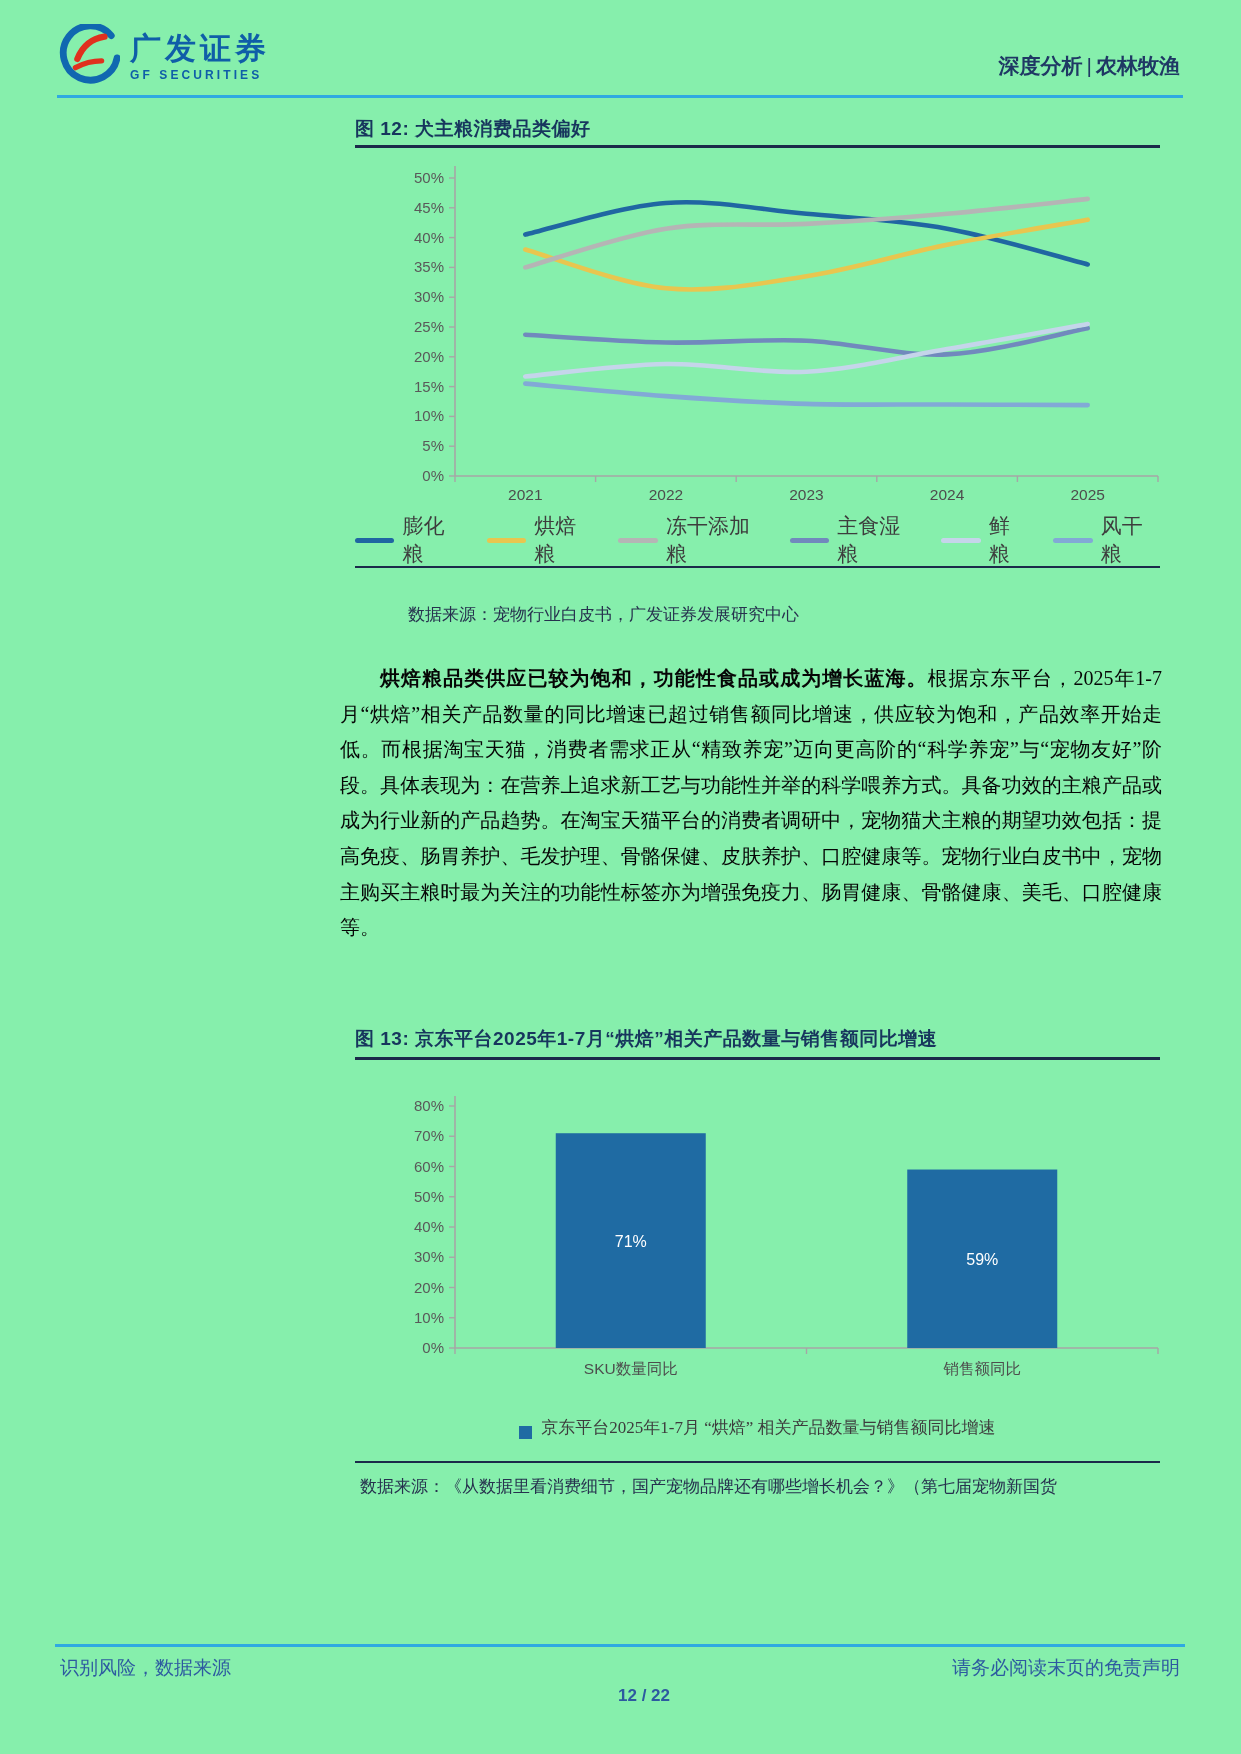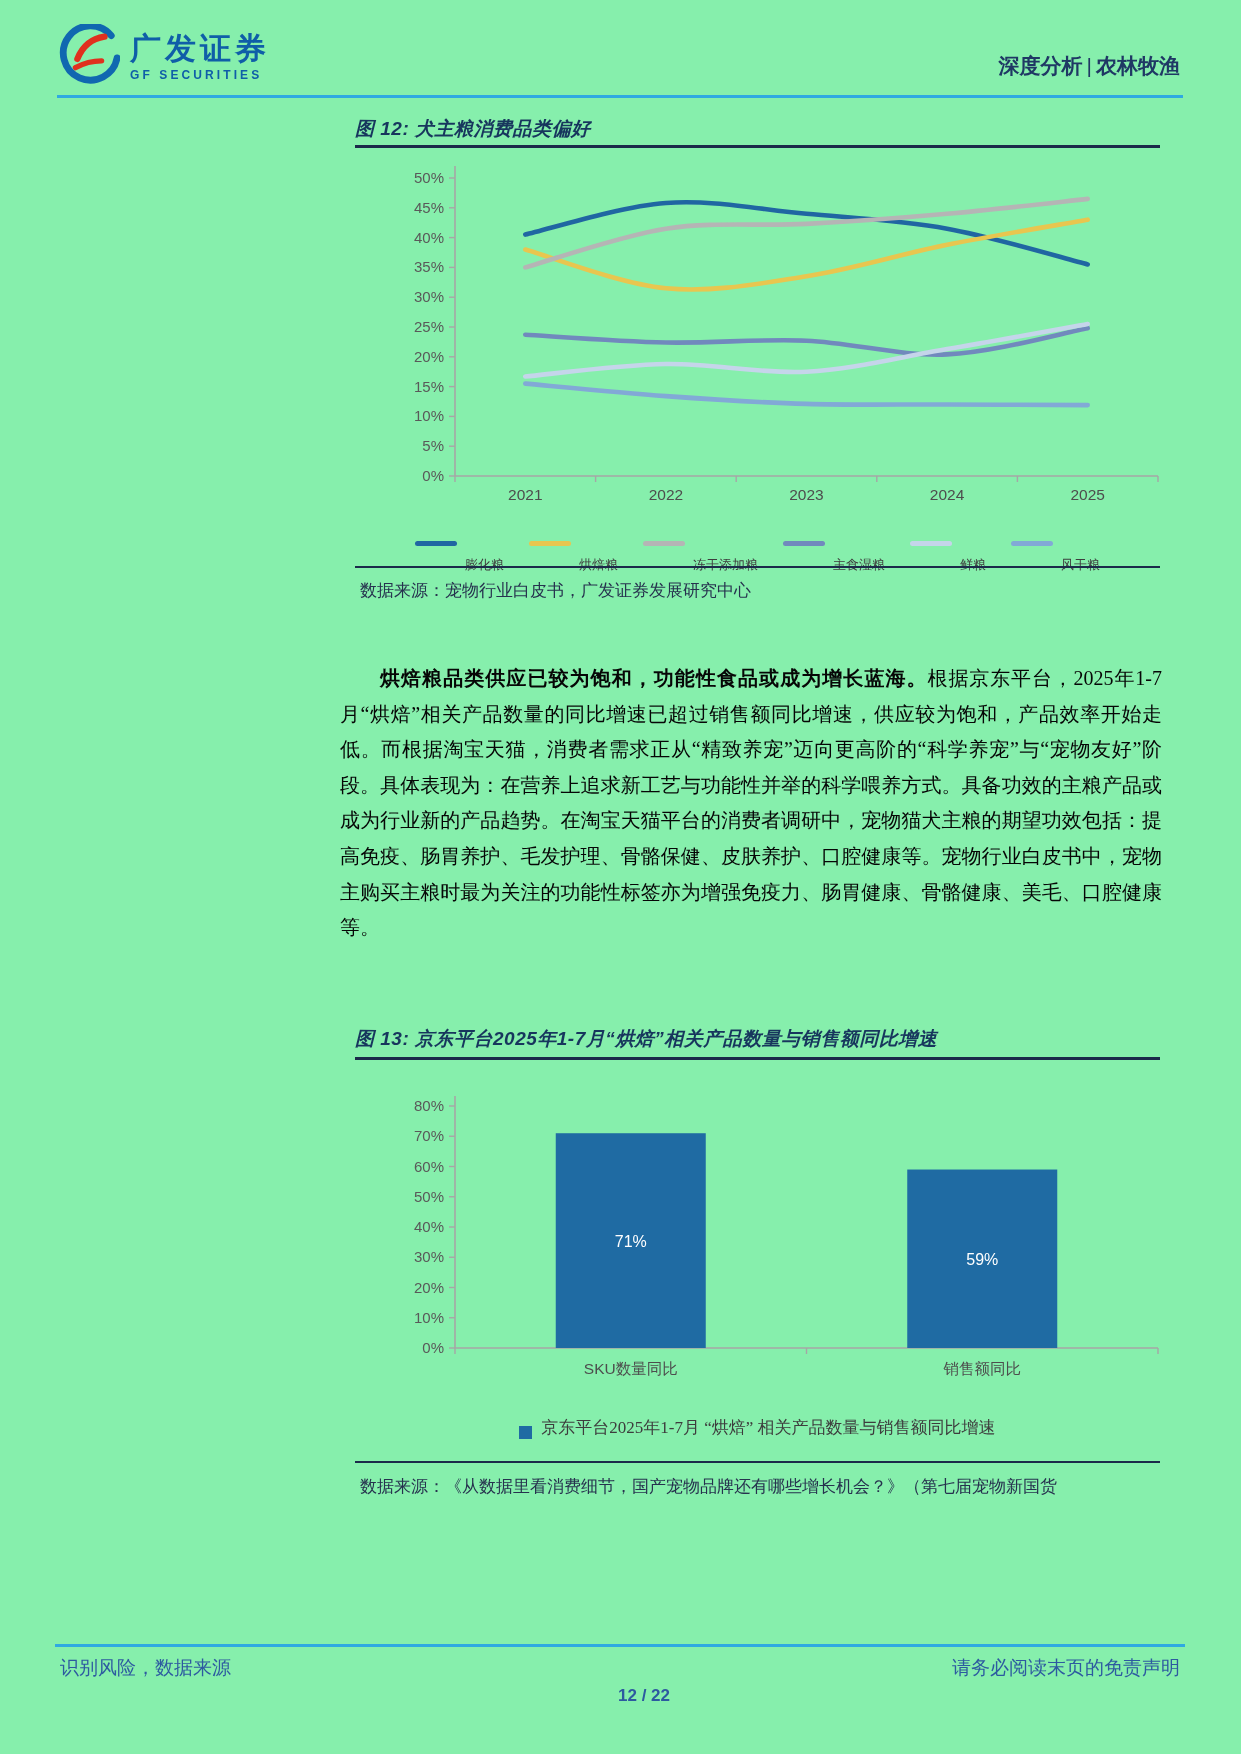--- a/index.html
+++ b/index.html
@@ -10,35 +10,35 @@
   .hdr-logo{position:absolute;left:58px;top:24px;display:flex;align-items:center;gap:10px;}
   .hdr-logo-text{display:flex;flex-direction:column;line-height:1;}
   .brand-cn{font-size:31px;font-weight:bold;color:#0f5ea8;letter-spacing:4px;}
   .brand-en{font-size:12px;font-weight:bold;color:#0f5ea8;letter-spacing:3.1px;margin-top:5px;}
   .hdr-right{position:absolute;right:61px;top:52px;font-size:21px;font-weight:bold;color:#1f3864;}
   .hdr-right .sep{font-weight:normal;padding:0 4px;color:#1f3864;}
   .hdr-rule{position:absolute;left:57px;right:58px;top:95px;height:3px;background:#2fa9e1;}
 
   
   .fig-caption{position:absolute;left:355px;width:805px;font-size:19px;font-weight:bold;
-               color:#17365d;letter-spacing:.5px;font-style:italic;}
+               color:#17365d;letter-spacing:.5px;}
   .rule-dark{position:absolute;left:355px;width:805px;background:#1b2a4a;}
   .fig-source{position:absolute;left:360px;width:800px;font-family:"Liberation Serif",serif;
               font-size:17px;color:#26324e;line-height:33px;}
 
   .chart-svg{position:absolute;left:375px;width:790px;}
   .axis-label{font-size:15px;fill:#595959;font-family:"Liberation Sans",sans-serif;}
   .cat-label{font-size:15.5px;fill:#4d4d4d;font-family:"Liberation Sans",sans-serif;}
   .bar-value{font-size:16px;fill:#ffffff;font-family:"Liberation Sans",sans-serif;}
 
   .legend-row{position:absolute;left:355px;width:805px;display:flex;justify-content:center;
               align-items:center;gap:25px;}
   .legend-item{display:flex;align-items:center;gap:8px;}
   .legend-swatch{width:42px;height:5px;border-radius:3px;}
-  .legend-label{font-family:"Liberation Serif",serif;font-size:13px;color:#3d3d3d;margin-top:44px;}
+  .legend-label{font-family:"Liberation Serif",serif;font-size:21px;color:#3d3d3d;}
   .legend13{position:absolute;left:355px;width:805px;display:flex;justify-content:center;
             align-items:center;gap:9px;}
   .legend13 .sq{width:13px;height:13px;background:#1f6ba3;flex:0 0 auto;}
   .legend13 .txt{font-family:"Liberation Serif",serif;font-size:17px;color:#3d3d3d;}
 
   
   .body-para{position:absolute;left:340px;top:661px;width:822px;font-family:"Liberation Serif",serif;
              font-size:20px;line-height:35.6px;color:#060606;text-align:justify;text-indent:2em;}
   .body-para b{letter-spacing:.2px;}
 
@@ -142,21 +142,21 @@
         <span class="legend-swatch" style="background: rgb(197, 213, 234);"></span>
         <span class="legend-label">鲜粮</span>
       </span>
       <span class="legend-item">
         <span class="legend-swatch" style="background: rgb(130, 169, 214);"></span>
         <span class="legend-label">风干粮</span>
       </span>
     </div>
 
   <div class="rule-dark" style="top:566px;height:1.5px;"></div>
-  <div class="fig-source" style="top:574px;">数据来源：宠物行业白皮书，广发证券发展研究中心</div>
+  <div class="fig-source" style="top:598px;margin-left:48px;">数据来源：宠物行业白皮书，广发证券发展研究中心</div>
 
   <div class="body-para"><b>烘焙粮品类供应已较为饱和，功能性食品或成为增长蓝海。</b><span>根据京东平台，2025年1-7月“烘焙”相关产品数量的同比增速已超过销售额同比增速，供应较为饱和，产品效率开始走低。而根据淘宝天猫，消费者需求正从“精致养宠”迈向更高阶的“科学养宠”与“宠物友好”阶段。具体表现为：在营养上追求新工艺与功能性并举的科学喂养方式。具备功效的主粮产品或成为行业新的产品趋势。在淘宝天猫平台的消费者调研中，宠物猫犬主粮的期望功效包括：提高免疫、肠胃养护、毛发护理、骨骼保健、皮肤养护、口腔健康等。宠物行业白皮书中，宠物主购买主粮时最为关注的功能性标签亦为增强免疫力、肠胃健康、骨骼健康、美毛、口腔健康等。</span></div>
 
   <div class="fig-caption" style="top:1026px;">图 13: 京东平台2025年1-7月“烘焙”相关产品数量与销售额同比增速</div>
   <div class="rule-dark" style="top:1057px;height:2.5px;"></div>
 
   <svg id="barChart" class="chart-svg" style="top:1066px;" height="322" viewBox="0 0 790 322">
       <g>
         <line x1="80" y1="30" x2="80" y2="282" stroke="#a6a6a6" stroke-width="1.6"></line>
         <line x1="74" y1="282" x2="80" y2="282" stroke="#a6a6a6" stroke-width="1.4"></line>

